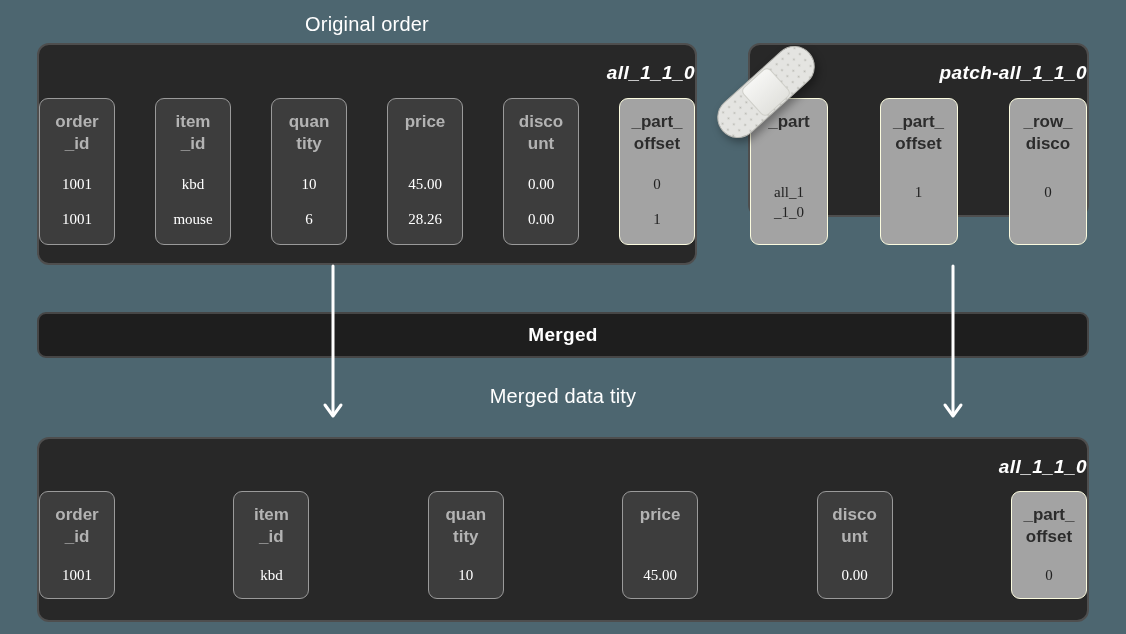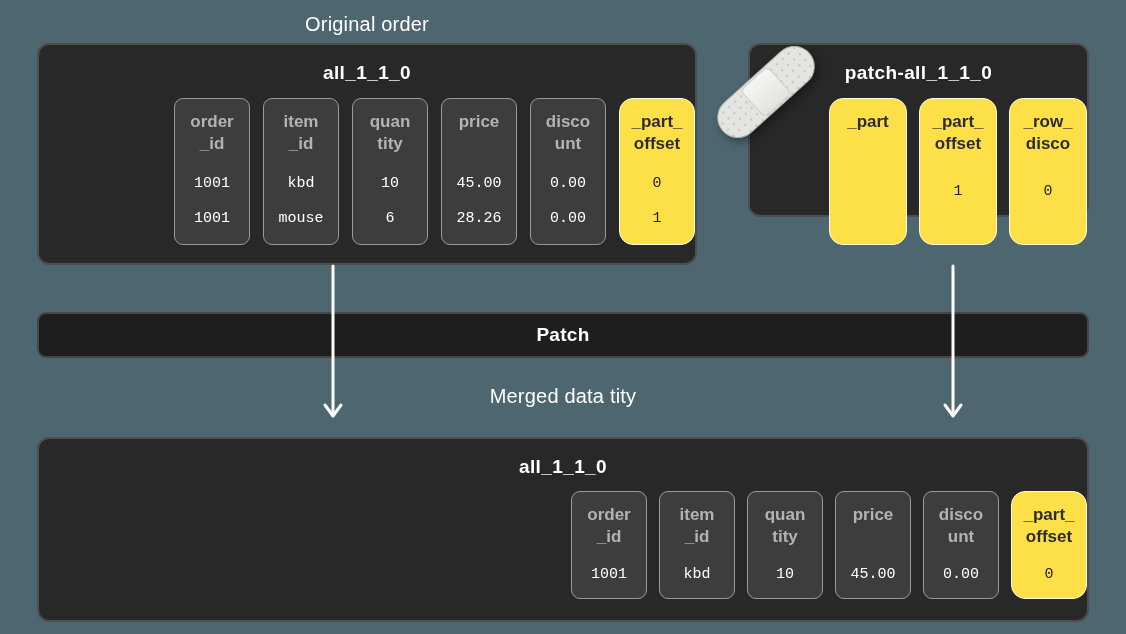--- a/index.html
+++ b/index.html
@@ -29,76 +29,76 @@
     border: 2px solid #4e4e4e;
     border-radius: 12px;
     box-sizing: border-box;
     z-index: 1;
   }
   #panel-original { left: 37px; top: 43px; width: 660px; height: 222px; }
   #panel-patch    { left: 748px; top: 43px; width: 341px; height: 174px; }
   #panel-merged   { left: 37px; top: 437px; width: 1052px; height: 185px; }
 
   .table-name {
-    text-align: center;
+    text-align: right;
     color: #ffffff;
     font-size: 19px;
     font-weight: 600;
     letter-spacing: 0.4px;
     margin-top: 17px;
+    font-style: italic;
   }
 
   .cols {
     display: flex;
-    justify-content: flex-end;
+    justify-content: space-between;
     gap: 13px;
     margin-top: 14px;
   }
   .col {
     width: 76px; height: 147px;
     background: #3d3d3d;
     border: 1.5px solid #9a9a9a;
     border-radius: 9px;
     box-sizing: border-box;
     display: flex; flex-direction: column;
     padding-top: 12px;
   }
   .col.highlight {
-    background: #fde047;
+    background: #a3a3a3;
     border-color: #fbfbdf;
-    border-radius: 14px;
   }
   .col-header {
     text-align: center;
     font-size: 17px;
     font-weight: 600;
     color: #b3b3b3;
     line-height: 1.32;
     white-space: pre-line;
     min-height: 56px;
   }
   .col.highlight .col-header { color: #2c2c2c; }
   .col-values {
     flex: 1;
     display: flex; flex-direction: column;
     justify-content: space-around;
     padding-bottom: 8px;
   }
   .col-value {
     text-align: center;
-    font-family: Liberation Mono, monospace;
+    font-family: Liberation Serif, serif;
     font-size: 15px;
     color: #ffffff;
     line-height: 1.35;
     white-space: pre-line;
   }
   .col.highlight .col-value { color: #222222; }
 
   
-  #panel-patch .cols { gap: 12px; margin-left: 33px; }
+  #panel-patch .cols { gap: 12px; }
   #panel-patch .col { width: 78px; }
   #panel-patch .col-values { justify-content: flex-start; padding-top: 15px; }
 
   
   #panel-merged .cols { gap: 12px; margin-top: 13px; }
   #panel-merged .col { height: 108px; }
 
   #merge-bar {
     position: absolute;
     left: 37px; top: 312px; width: 1052px; height: 46px;
@@ -182,20 +182,24 @@
           </div>
         </div>
       </div>
   </div>
 
   <div class="panel" id="panel-patch">
     <div class="table-name">patch-all_1_1_0</div>
     <div class="cols">
         <div class="col highlight">
           <div class="col-header">_part</div>
+          <div class="col-values">
+            <div class="col-value">all_1
+_1_0</div>
+          </div>
         </div>
         <div class="col highlight">
           <div class="col-header">_part_
 offset</div>
           <div class="col-values">
             <div class="col-value">1</div>
           </div>
         </div>
         <div class="col highlight">
           <div class="col-header">_row_
@@ -218,21 +222,21 @@
       </linearGradient>
     </defs>
     <g transform="translate(66,68) rotate(-42)">
       <rect x="-58" y="-20" width="116" height="40" rx="20" fill="#e4e4e1" stroke="#b6b6b1" stroke-width="1"></rect>
       <rect x="-58" y="-20" width="116" height="40" rx="20" fill="url(#dots)"></rect>
       <rect x="-18" y="-18" width="36" height="36" rx="5" fill="url(#padShade)" stroke="#cfcfc9" stroke-width="1"></rect>
     </g>
   </svg>
 
   <div id="merge-bar">
-    <span>Patch</span>
+    <span>Merged</span>
   </div>
 
   <div class="section-title" id="title-merged">Merged data tity</div>
 
   <div class="panel" id="panel-merged">
     <div class="table-name">all_1_1_0</div>
     <div class="cols">
         <div class="col">
           <div class="col-header">order
 _id</div>

